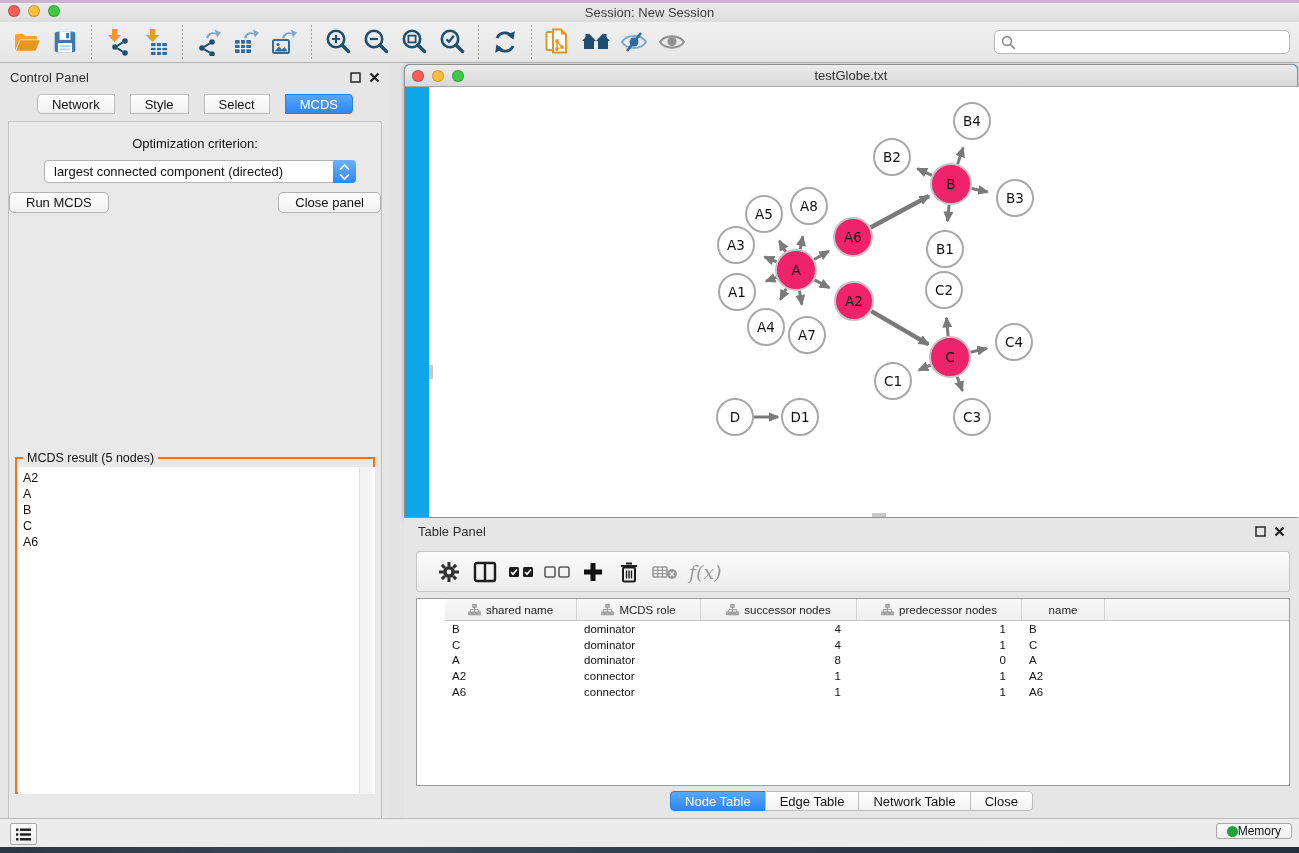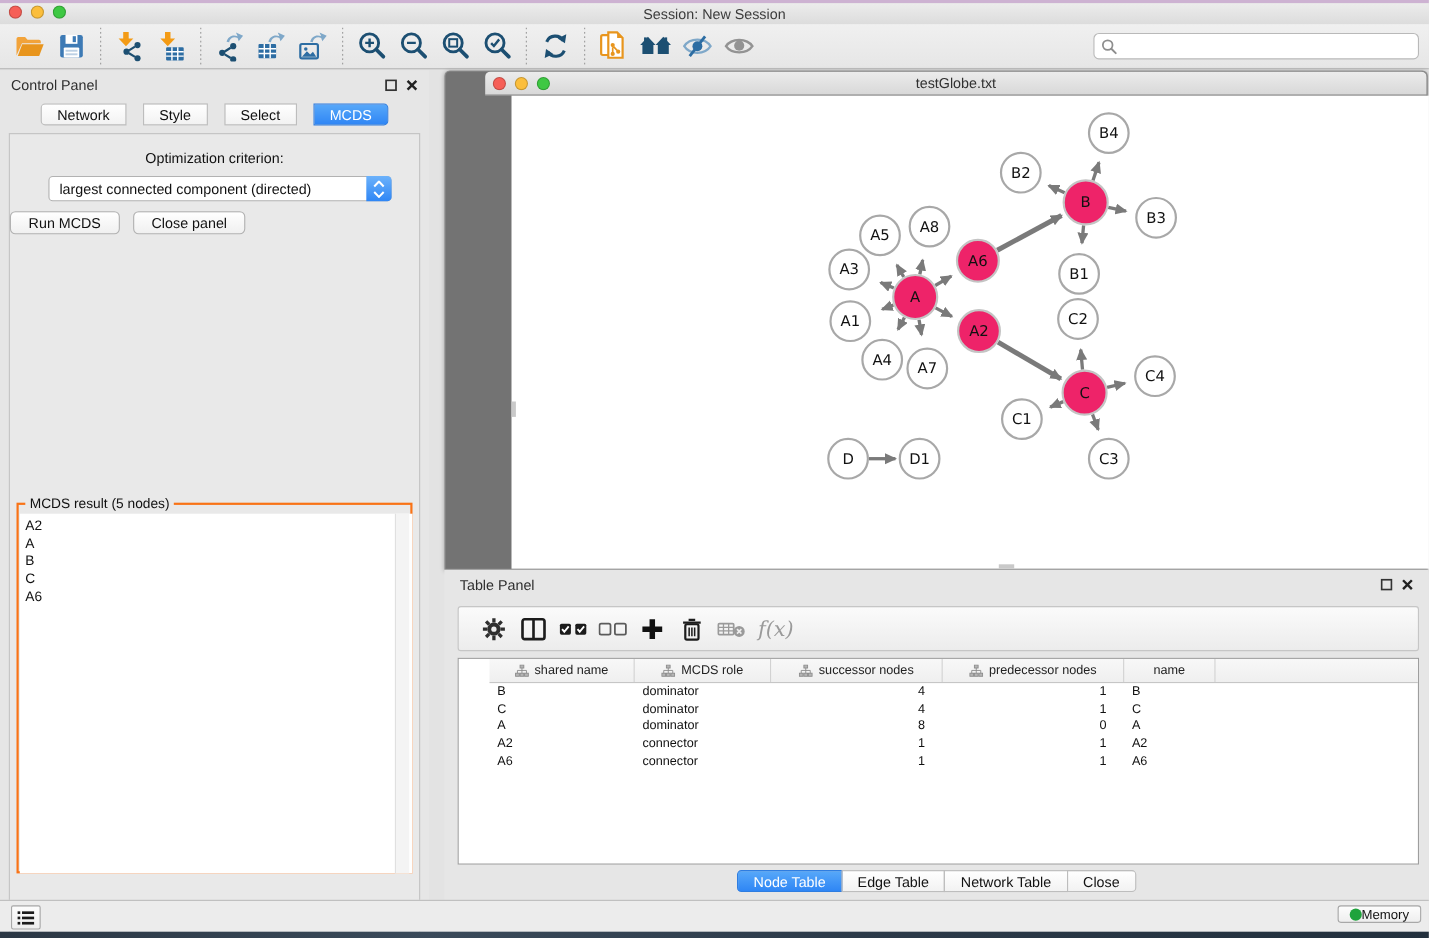--- a/index.html
+++ b/index.html
@@ -38,33 +38,33 @@
   .tab.sel { background:linear-gradient(#57a8f9,#2f86f5); color:#fff; border-color:#2f7de0; }
   .cp-inner { position:absolute; left:8px; top:57px; width:374px; height:740px; max-height:740px;
               background:#e9e9e9; border:1px solid #c2c2c2; height:741px; }
   .opt-label { text-align:center; margin-top:14px; font-size:13px; color:#111; }
   .selectbox { position:absolute; left:35px; top:38px; width:312px; height:23px; background:#fff;
                border:1px solid #b2b2b2; border-radius:4px; display:flex; align-items:center; }
   .selectbox .val { flex:1; padding-left:9px; font-size:13px; color:#111; white-space:nowrap; }
   .sel-step { width:23px; height:23px; margin:-1px; border-radius:0 4px 4px 0;
               background:linear-gradient(#6cb2fb,#2f86f5); display:flex; flex-direction:column;
               align-items:center; justify-content:center; gap:2px; }
-  .btn-row { position:absolute; left:0; top:70px; width:100%; display:flex; justify-content:flex-start; gap:12px; }
+  .btn-row { position:absolute; left:0; top:70px; width:100%; display:flex; justify-content:space-between; gap:12px; }
   .push-btn { height:21px; padding:0 16px; background:linear-gradient(#ffffff,#f0f0f0); border:1px solid #b2b2b2;
               border-radius:5px; font-size:13px; color:#111; display:flex; align-items:center; }
   .result-box { position:absolute; left:6px; top:335px; width:360px; height:337px; border:2px solid #f97316; }
   .result-title { position:absolute; left:6px; top:-8px; background:#e9e9e9; padding:0 4px; font-size:12.5px; color:#111; }
   .result-list { position:absolute; left:1px; top:8px; width:357px; height:327px; background:#fff;
                  font-size:12.5px; padding:3px 0 0 5px; line-height:16px; color:#111; overflow:hidden; }
   .result-scroll { position:absolute; right:1px; top:8px; width:13px; height:327px; background:#f4f4f4; border-left:1px solid #e0e0e0; }
 
   
   .net-frame { position:absolute; left:404px; top:64px; width:894px; height:454px;
-               border:1px solid #8f8f8f; border-radius:5px 5px 0 0; background:#737373;
-               box-shadow:0 1px 4px rgba(0,0,0,.25);padding-left:36px; }
+               border:1px solid #8f8f8f; border-radius:5px 5px 0 0; background:#0ea5e9;
+               box-shadow:0 1px 4px rgba(0,0,0,.25); }
   .net-titlebar { height:22px; background:linear-gradient(#ececec,#d8d8d8); border-bottom:1px solid #a8a8a8;
                   border-radius:5px 5px 0 0; position:relative; display:flex; align-items:center; justify-content:center; }
   .net-titlebar .lights { left:7px; top:5px; }
   .net-title { font-size:13px; color:#303030; }
   .net-canvas { position:relative; width:892px; height:430px; background:#fff; overflow:hidden;margin-left:24px; }
   .scroll-mark-left { position:absolute; left:0px; top:278px; width:4px; height:14px; background:#c9c9c9; }
   .scroll-mark-bottom { position:absolute; left:443px; bottom:0px; width:14px; height:4px; background:#c9c9c9; }
   .resize-corner { position:absolute; right:1px; bottom:1px; width:12px; height:12px;
       background:repeating-linear-gradient(135deg, transparent 0 3px, #b9b9b9 3px 4px); }
 

